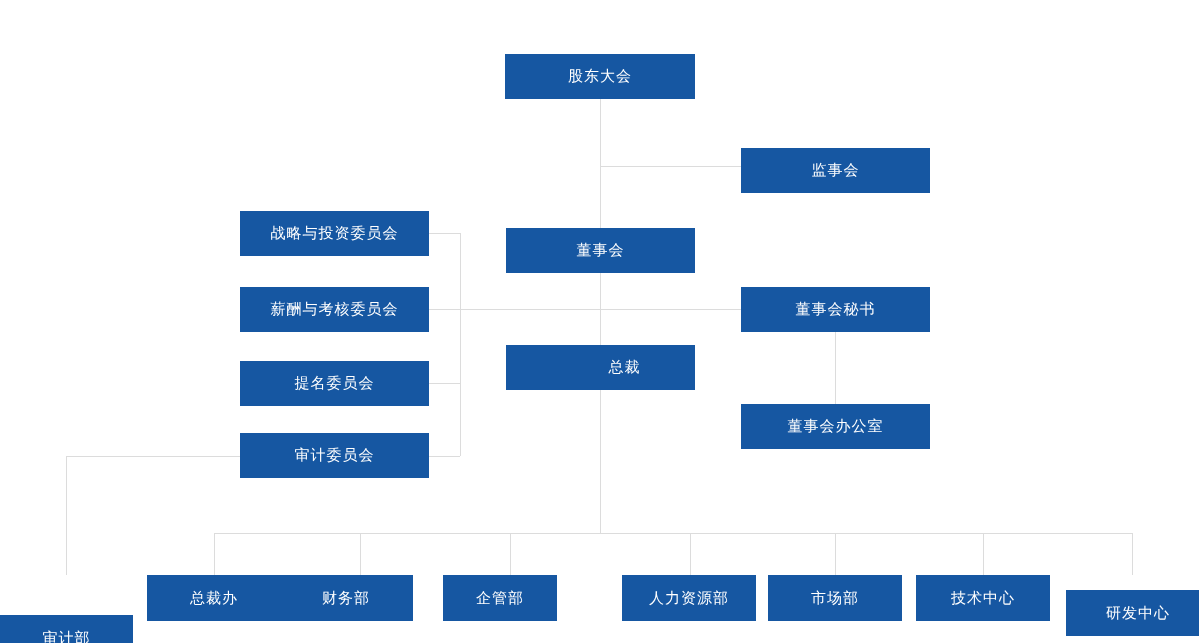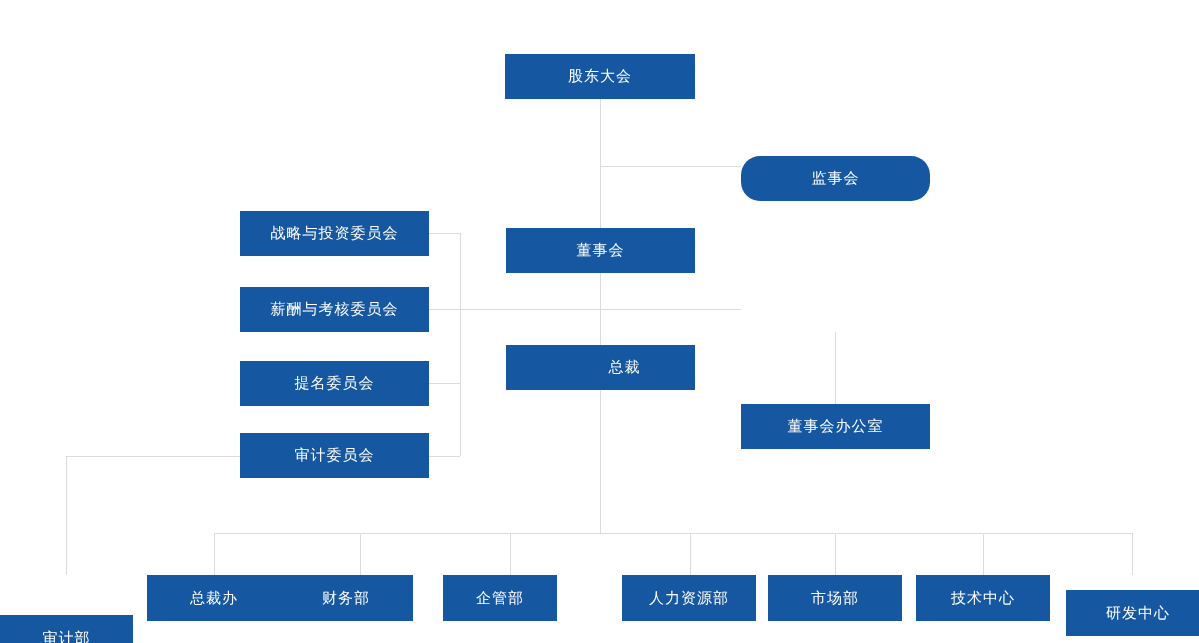--- a/index.html
+++ b/index.html
@@ -52,37 +52,40 @@
     <div class="line" style="left: 214px; top: 533px; width: 1px; height: 42px;"></div>
     <div class="line" style="left: 360px; top: 533px; width: 1px; height: 42px;"></div>
     <div class="line" style="left: 510px; top: 533px; width: 1px; height: 42px;"></div>
     <div class="line" style="left: 690px; top: 533px; width: 1px; height: 42px;"></div>
     <div class="line" style="left: 835px; top: 533px; width: 1px; height: 42px;"></div>
     <div class="line" style="left: 983px; top: 533px; width: 1px; height: 42px;"></div>
     <div class="line" style="left: 1132px; top: 533px; width: 1px; height: 42px;"></div>
     <div class="node" style="left: 505px; top: 54px; width: 190px; height: 45px; font-family: Liberation Serif, serif;">
       <span>股东大会</span>
     </div>
-    <div class="node" style="left: 741px; top: 156px; width: 189px; height: 45px; border-radius: 19px;">
+    <div class="node" style="left: 741px; top: 148px; width: 189px; height: 45px;">
       <span>监事会</span>
     </div>
     <div class="node" style="left: 506px; top: 228px; width: 189px; height: 45px;">
       <span>董事会</span>
     </div>
     <div class="node" style="left: 240px; top: 211px; width: 189px; height: 45px;">
       <span>战略与投资委员会</span>
     </div>
     <div class="node" style="left: 240px; top: 287px; width: 189px; height: 45px;">
       <span>薪酬与考核委员会</span>
     </div>
     <div class="node" style="left: 240px; top: 361px; width: 189px; height: 45px;">
       <span>提名委员会</span>
     </div>
     <div class="node" style="left: 240px; top: 433px; width: 189px; height: 45px;">
       <span>审计委员会</span>
+    </div>
+    <div class="node" style="left: 741px; top: 287px; width: 189px; height: 45px;">
+      <span>董事会秘书</span>
     </div>
     <div class="node" style="left: 741px; top: 404px; width: 189px; height: 45px;">
       <span>董事会办公室</span>
     </div>
     <div class="node" style="left: 506px; top: 345px; width: 189px; height: 45px; padding-left: 48px;">
       <span>总裁</span>
     </div>
     <div class="node" style="left: 0px; top: 575px; width: 133px; height: 46px; margin-top: 40px;">
       <span>审计部</span>
     </div>

